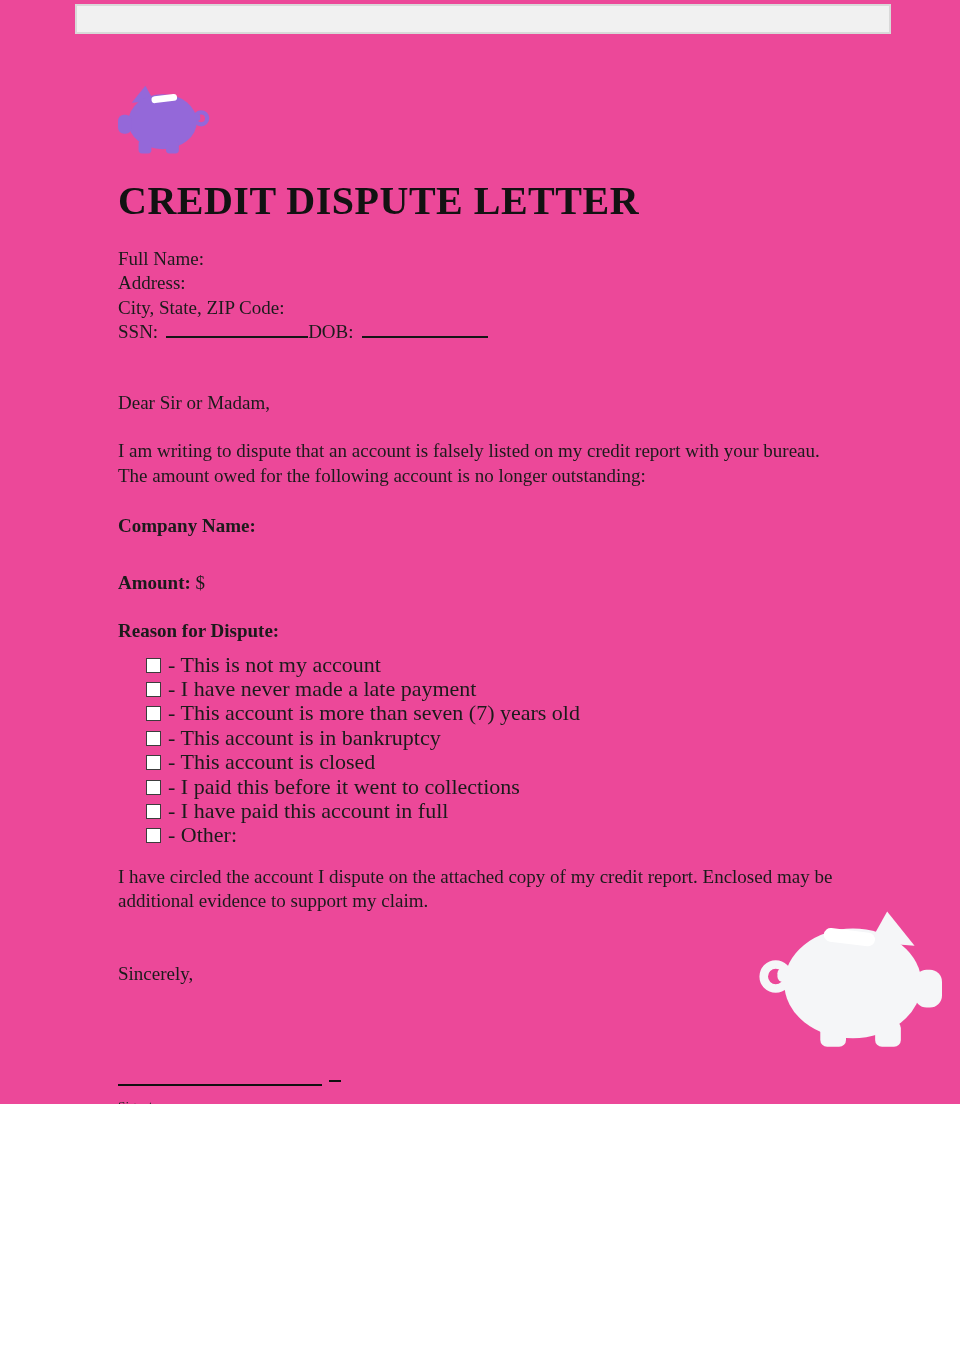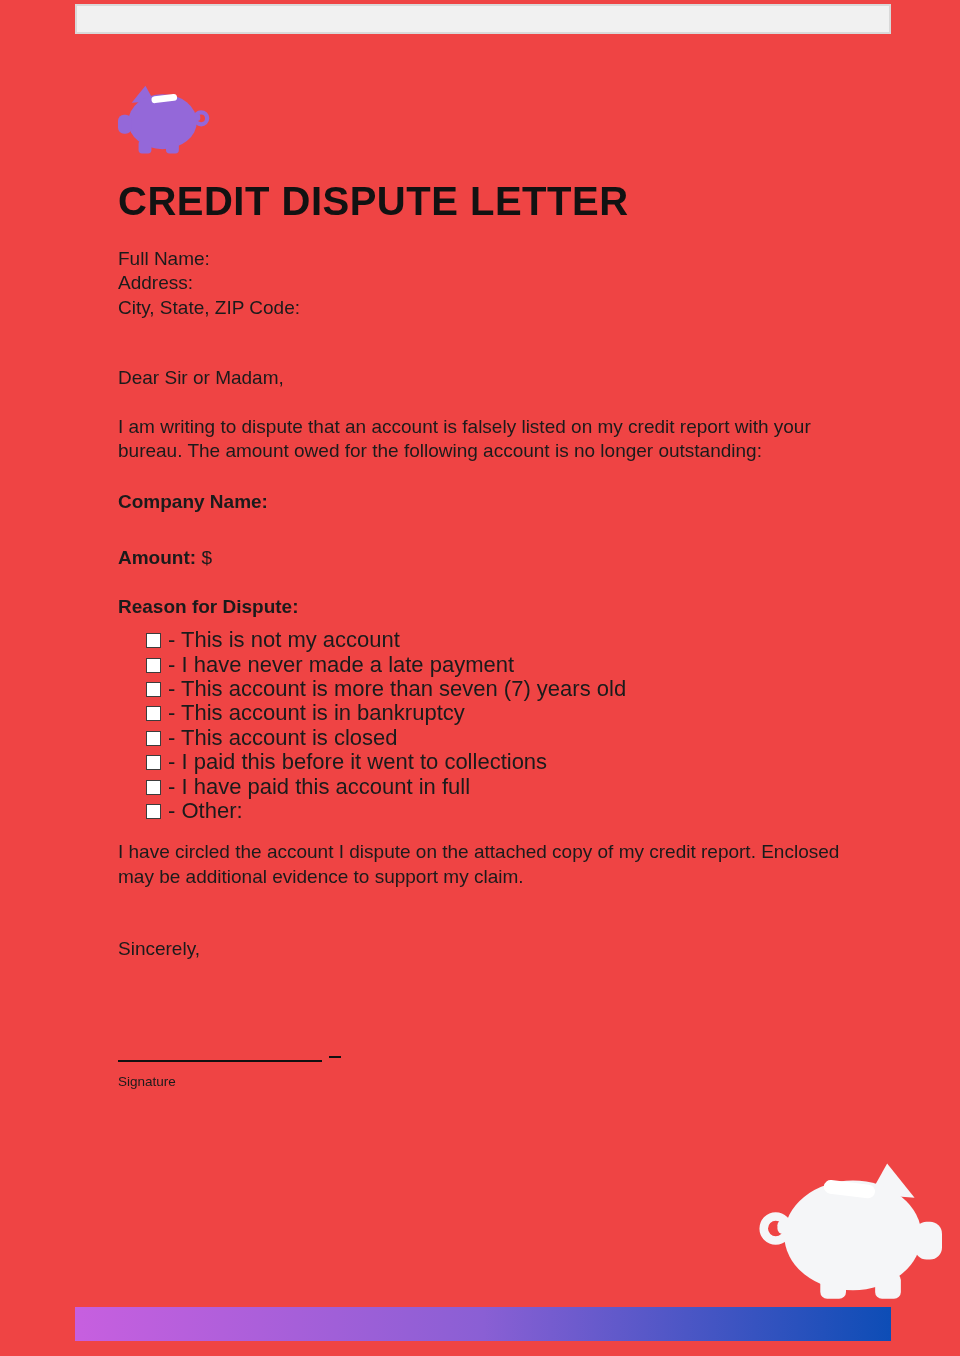--- a/index.html
+++ b/index.html
@@ -7,22 +7,22 @@
     --watermark:#f5f6f8;
     --footer-gradient-left:#c75fdf;
     --footer-gradient-mid:#8a5fd4;
     --footer-gradient-right:#0d4db6;
     --header-bar-bg:#f1f1f1;
     --header-bar-border:#d9d9d9;
     --text:#1b1b1b;
   }
   html,body{margin:0;padding:0;background:#fff;}
   .page{
-    position:relative;width:960px;height:1356px;background:#ef4444;overflow:hidden;
-    font-family:Liberation Sans, sans-serif;color:var(--text);
+    position:relative;width:960px;height:1104px;background:#ec4899;overflow:hidden;
+    font-family:Liberation Serif, serif;color:var(--text);
   }
   .top-bar{
     position:absolute;left:75px;top:4px;width:812px;height:26px;
     background:var(--header-bar-bg);border:2px solid var(--header-bar-border);
   }
   .content{position:absolute;left:118px;top:84px;width:740px;}
   .logo{width:96px;height:72px;}
   .logo svg .solid{fill:var(--logo-purple);}
   .logo svg .tail{fill:none;stroke:var(--logo-purple);stroke-width:5;}
   .logo svg .slot{fill:#ffffff;}
@@ -88,20 +88,23 @@
         <rect class="slot" x="39" y="13" width="30" height="8" rx="4" transform="rotate(-7 54 17)"></rect>
       </svg>
     </div>
 
     <h1 class="title">CREDIT DISPUTE LETTER</h1>
 
     <div class="info-block">
       <div class="info-line">Full Name:</div>
       <div class="info-line">Address:</div>
       <div class="info-line">City, State, ZIP Code:</div>
+      <div class="info-line">
+        <span>SSN:</span><span class="blank-line ssn-blank"></span><span>DOB:</span><span class="blank-line dob-blank"></span>
+      </div>
     </div>
 
     <p class="salutation">Dear Sir or Madam,</p>
 
     <p class="intro">I am writing to dispute that an account is falsely listed on my credit report with your bureau. The amount owed for the following account is no longer outstanding:</p>
 
     <p class="company bold">Company Name:</p>
 
     <p class="amount"><span class="bold">Amount:</span> <span>$</span></p>
 

